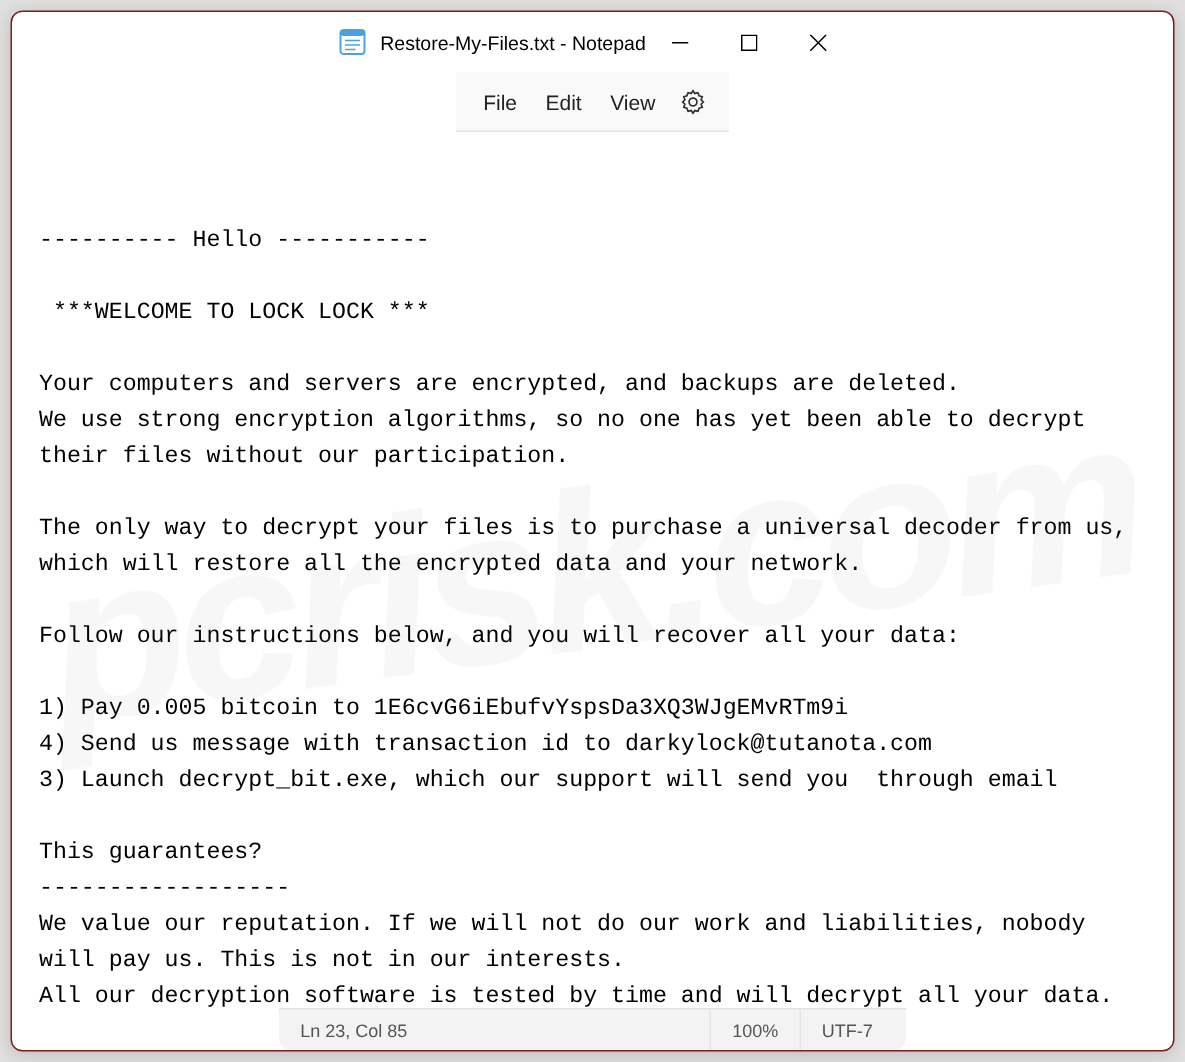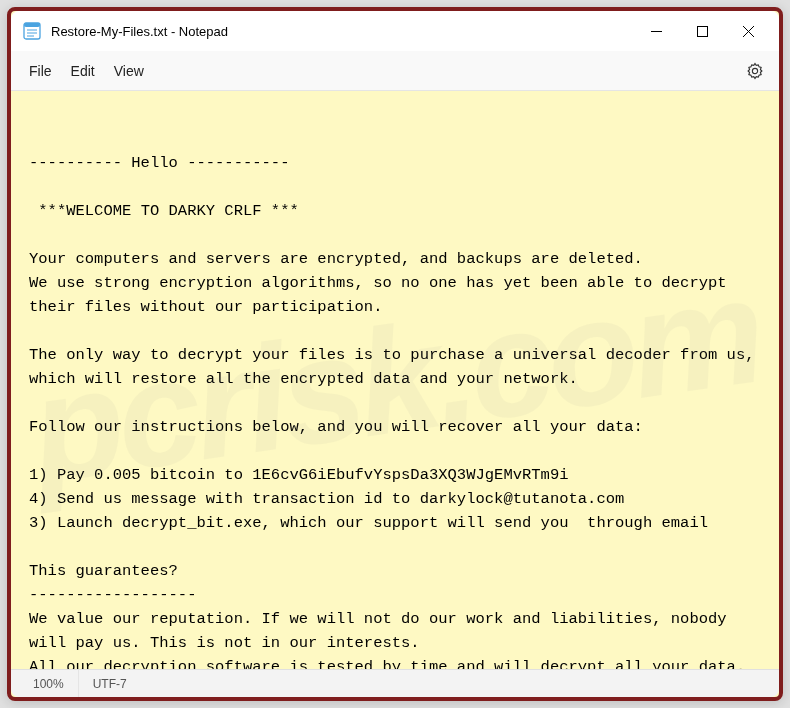--- a/index.html
+++ b/index.html
@@ -9,27 +9,28 @@
       background: #e0e0e0;
       font-family: "Segoe UI", Arial, sans-serif;
       display: flex;
       align-items: center;
       justify-content: center;
       overflow: hidden;
     }
     .window {
       width: 776px;
       height: 694px;
-      background: #fef9c3;
-      border: 4px solid #7f1d1d;
+      background: #ffffff;
+      border: 1px solid #7f1d1d;
       border-radius: 8px;
       display: flex;
       flex-direction: column;
       box-shadow: 0 2px 12px rgba(0,0,0,.15);
       position: relative;
+      align-items: center;
     }
     .titlebar {
       height: 40px;
       display: flex;
       align-items: center;
       padding: 0 8px 0 12px;
       background: #fff;
       border-top-left-radius: 8px;
       border-top-right-radius: 8px;
     }
@@ -136,21 +137,21 @@
         <path fill="none" stroke="#333" stroke-width="1.5" d="M12 8.5a3.5 3.5 0 100 7 3.5 3.5 0 000-7z"></path>
         <path fill="none" stroke="#333" stroke-width="1.5" d="M12 2l1.6 2.4 2.8-.6 1 2.7 2.8.8-1 2.7 2 2-2 2 1 2.7-2.8.8-1 2.7-2.8-.6L12 22l-1.6-2.4-2.8.6-1-2.7-2.8-.8 1-2.7-2-2 2-2-1-2.7 2.8-.8 1-2.7 2.8.6L12 2z"></path>
       </svg>
     </div>
   </div>
 
   <div class="content">
     <div class="watermark">pcrisk.com</div>
 <span>---------- Hello -----------</span>
 
-<span> ***WELCOME TO DARKY CRLF ***</span>
+<span> ***WELCOME TO LOCK LOCK ***</span>
 
 <span>Your computers and servers are encrypted, and backups are deleted.</span>
 <span>We use strong encryption algorithms, so no one has yet been able to decrypt their files without our participation.</span>
 
 <span>The only way to decrypt your files is to purchase a universal decoder from us, which will restore all the encrypted data and your network.</span>
 
 <span>Follow our instructions below, and you will recover all your data:</span>
 
 <span>1) Pay 0.005 bitcoin to 1E6cvG6iEbufvYspsDa3XQ3WJgEMvRTm9i</span>
 <span>4) Send us message with transaction id to darkylock@tutanota.com</span>
@@ -158,17 +159,18 @@
 
 <span>This guarantees?</span>
 <span>------------------</span>
 <span>We value our reputation. If we will not do our work and liabilities, nobody will pay us. This is not in our interests.</span>
 <span>All our decryption software is tested by time and will decrypt all your data.</span>
 
 
 </div>
 
   <div class="statusbar">
+    <div class="cell first">Ln 23, Col 85</div>
     <div class="cell">100%</div>
     <div class="cell" style="flex:1">UTF-7</div>
   </div>
 
 </div>
 
 </body></html>

